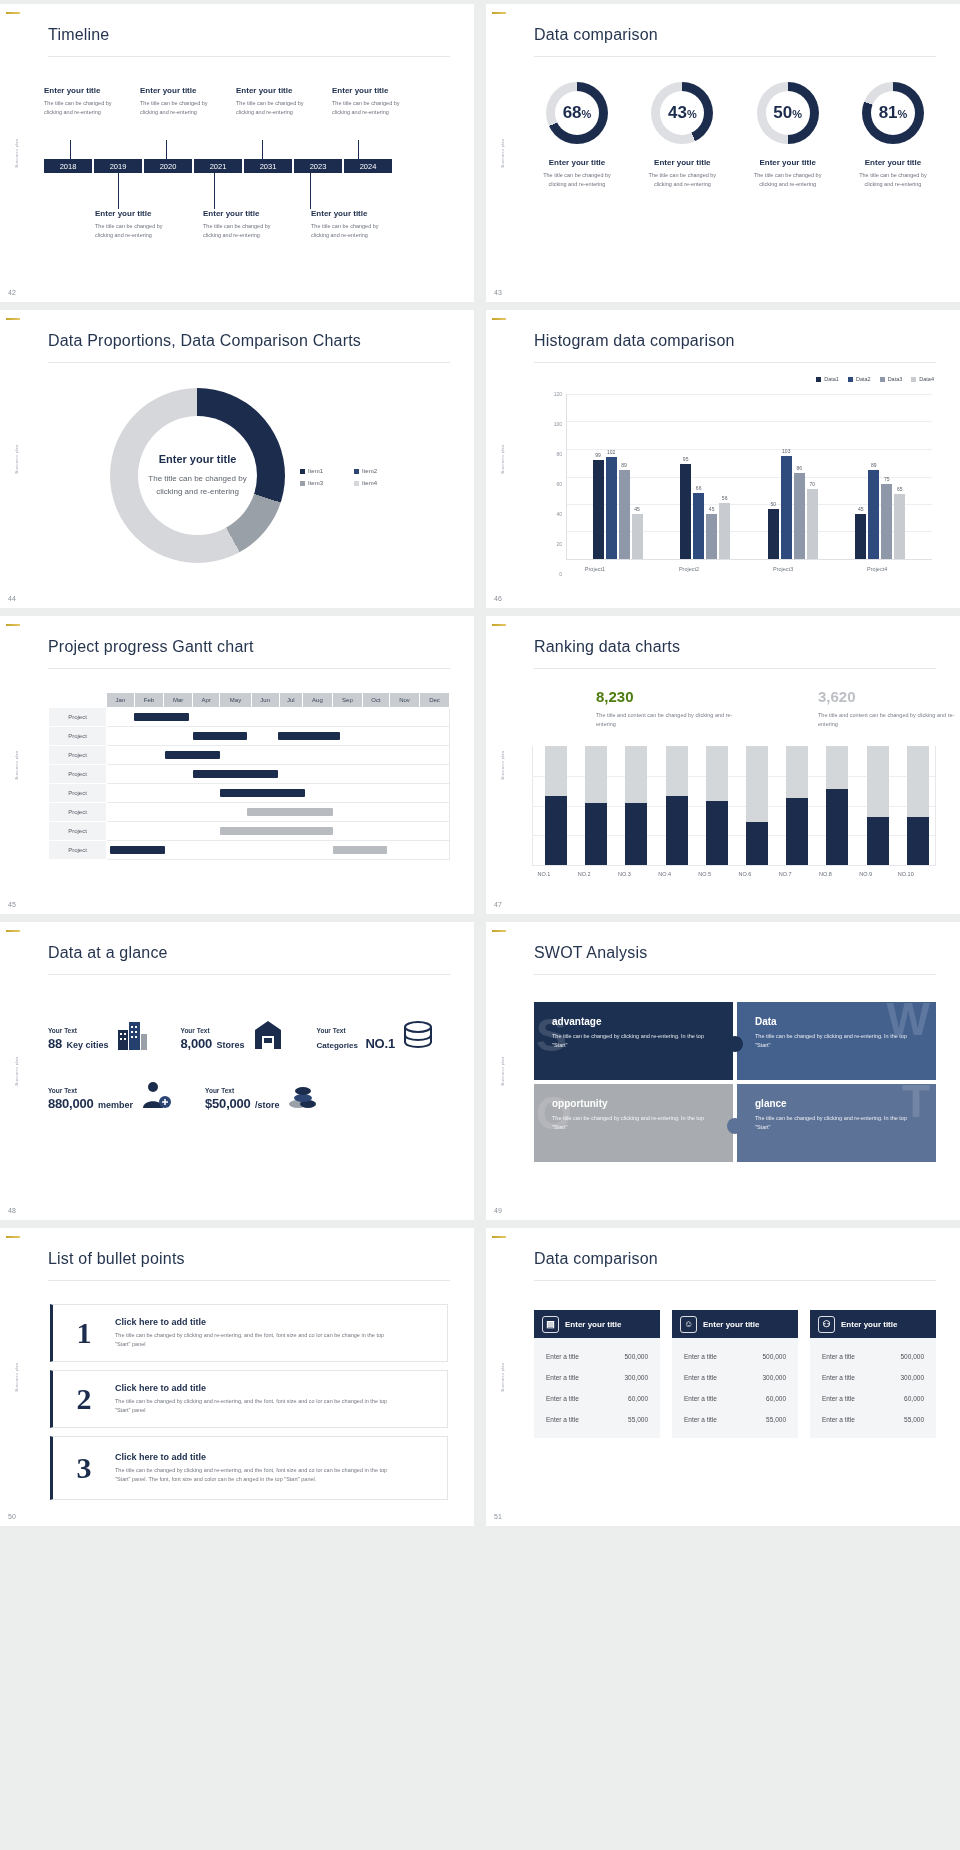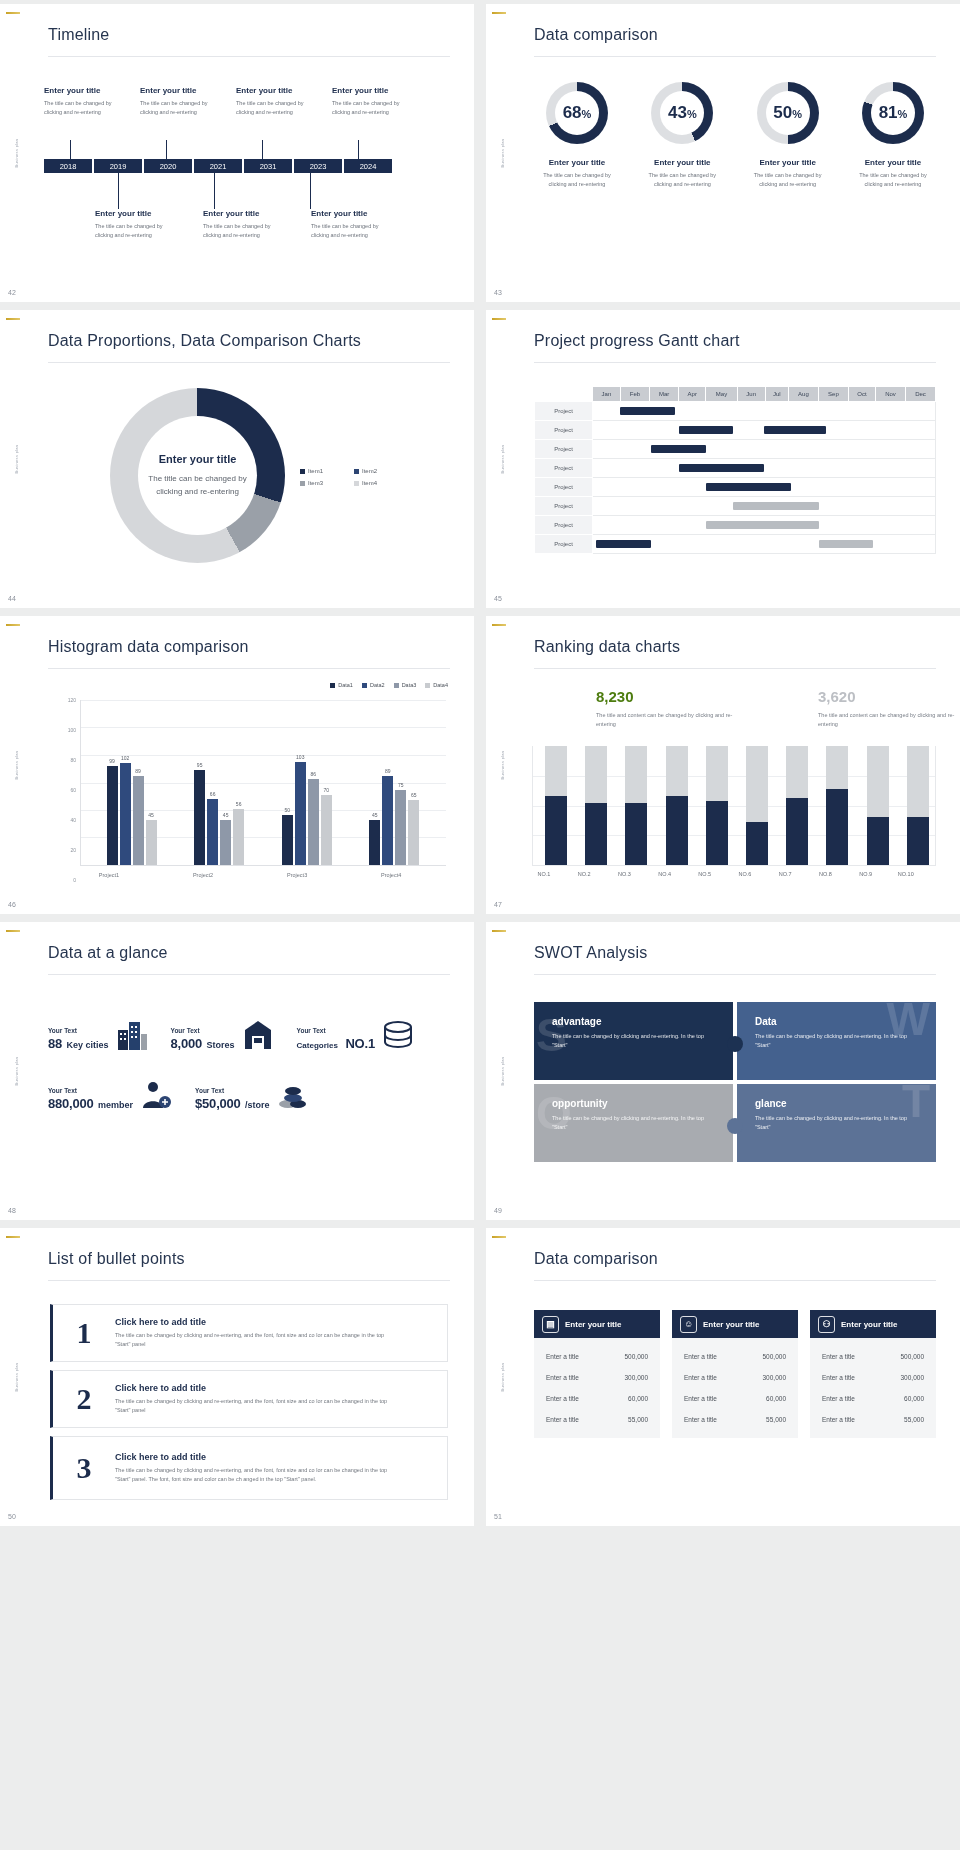--- a/index.html
+++ b/index.html
@@ -105,21 +105,21 @@
   .rank-head .num { font-size:15px; font-weight:bold; }
   .rank-head p { margin:6px 0 0; font-size:5.5px; line-height:1.6; color:#777d86; width:150px;}
   .rankplot { position:absolute; left:46px; right:24px; top:130px; height:120px; border:1px solid #e6e8eb; border-top:none;}
   .rankplot .rline { position:absolute; left:0; right:0; height:1px; background:#eceef1;}
   .rcol { position:absolute; bottom:0; width:22px; background:#d4d7da;}
   .rfill { position:absolute; bottom:0; left:0; right:0; background:#1c2c4c;}
   .rlab { position:absolute; bottom:-12px; width:30px; text-align:center; font-size:5.5px; color:#666c75;}
 
   
   .glance { position:absolute; top:96px; left:48px; right:24px;}
-  .grow { display:flex; gap:22px; margin-bottom:26px;}
+  .grow { display:flex; gap:32px; margin-bottom:26px;}
   .gitem { display:flex; align-items:flex-end; gap:6px; }
   .gitem .txt small { display:block; font-size:6.5px; color:#2b3a54; font-weight:bold;}
   .gitem .txt b { font-size:13px; letter-spacing:-.2px;}
   .gitem .txt span { font-size:9px; font-weight:bold;}
 
   
   .swot { position:absolute; top:80px; left:48px; right:24px; height:160px; display:grid; grid-template-columns:1fr 1fr; grid-template-rows:1fr 1fr; gap:4px;}
   .sq { position:relative; padding:14px 14px 0 18px; overflow:hidden; color:#fff;}
   .sq .ghost { position:absolute; right:6px; top:-6px; font-size:46px; font-weight:bold; color:rgba(255,255,255,.14); line-height:1;}
   .sq h4 { margin:0 0 5px; font-size:10px;}
@@ -283,20 +283,130 @@
       <div>
           <i style="background:#9aa0a8"></i>
           <span>Item3</span>
         </div>
       <div>
           <i style="background:#d5d7da"></i>
           <span>Item4</span>
         </div>
     </div>
     <div class="pgnum">44</div>
+  </div>
+
+  <div class="slide">
+    <div class="sidebar">
+      <div class="tick"></div>
+      <div class="vtext">Business plan</div>
+    </div>
+    <div class="title">Histogram data comparison</div>
+    <div class="rule"></div>
+
+    <div class="hlegend">
+      <div>
+          <i style="background:#1c2c4c"></i>
+          <span>Data1</span>
+        </div>
+      <div>
+          <i style="background:#2f4a7d"></i>
+          <span>Data2</span>
+        </div>
+      <div>
+          <i style="background:#8e98a8"></i>
+          <span>Data3</span>
+        </div>
+      <div>
+          <i style="background:#c8cbcf"></i>
+          <span>Data4</span>
+        </div>
+    </div>
+
+    <div class="hist">
+      <div class="axisY">
+        <span style="top:100%">0</span>
+        <span style="top:83.3%">20</span>
+        <span style="top:66.6%">40</span>
+        <span style="top:50%">60</span>
+        <span style="top:33.3%">80</span>
+        <span style="top:16.6%">100</span>
+        <span style="top:0%">120</span>
+      </div>
+      <div class="plot">
+        <div class="grid" style="top:0%"></div>
+        <div class="grid" style="top:16.6%"></div>
+        <div class="grid" style="top:33.3%"></div>
+        <div class="grid" style="top:50%"></div>
+        <div class="grid" style="top:66.6%"></div>
+        <div class="grid" style="top:83.3%"></div>
+
+        <div class="group" style="left:7%;">
+          <div class="bar" style="height:99px;background:#1c2c4c">
+              <em>99</em>
+            </div>
+          <div class="bar" style="height:102px;background:#2f4a7d">
+              <em>102</em>
+            </div>
+          <div class="bar" style="height:89px;background:#8e98a8">
+              <em>89</em>
+            </div>
+          <div class="bar" style="height:45px;background:#c8cbcf">
+              <em>45</em>
+            </div>
+        </div>
+        <div class="group" style="left:31%;">
+          <div class="bar" style="height:95px;background:#1c2c4c">
+              <em>95</em>
+            </div>
+          <div class="bar" style="height:66px;background:#2f4a7d">
+              <em>66</em>
+            </div>
+          <div class="bar" style="height:45px;background:#8e98a8">
+              <em>45</em>
+            </div>
+          <div class="bar" style="height:56px;background:#c8cbcf">
+              <em>56</em>
+            </div>
+        </div>
+        <div class="group" style="left:55%;">
+          <div class="bar" style="height:50px;background:#1c2c4c">
+              <em>50</em>
+            </div>
+          <div class="bar" style="height:103px;background:#2f4a7d">
+              <em>103</em>
+            </div>
+          <div class="bar" style="height:86px;background:#8e98a8">
+              <em>86</em>
+            </div>
+          <div class="bar" style="height:70px;background:#c8cbcf">
+              <em>70</em>
+            </div>
+        </div>
+        <div class="group" style="left:79%;">
+          <div class="bar" style="height:45px;background:#1c2c4c">
+              <em>45</em>
+            </div>
+          <div class="bar" style="height:89px;background:#2f4a7d">
+              <em>89</em>
+            </div>
+          <div class="bar" style="height:75px;background:#8e98a8">
+              <em>75</em>
+            </div>
+          <div class="bar" style="height:65px;background:#c8cbcf">
+              <em>65</em>
+            </div>
+        </div>
+      </div>
+      <div class="xlab" style="left:13%">Project1</div>
+      <div class="xlab" style="left:37%">Project2</div>
+      <div class="xlab" style="left:61%">Project3</div>
+      <div class="xlab" style="left:85%">Project4</div>
+    </div>
+    <div class="pgnum">46</div>
   </div>
 
   <div class="slide">
     <div class="sidebar">
       <div class="tick"></div>
       <div class="vtext">Business plan</div>
     </div>
     <div class="title">Project progress Gantt chart</div>
     <div class="rule"></div>
 
@@ -374,130 +484,20 @@
       </table>
     </div>
     <div class="pgnum">45</div>
   </div>
 
   <div class="slide">
     <div class="sidebar">
       <div class="tick"></div>
       <div class="vtext">Business plan</div>
     </div>
-    <div class="title">Histogram data comparison</div>
-    <div class="rule"></div>
-
-    <div class="hlegend">
-      <div>
-          <i style="background:#1c2c4c"></i>
-          <span>Data1</span>
-        </div>
-      <div>
-          <i style="background:#2f4a7d"></i>
-          <span>Data2</span>
-        </div>
-      <div>
-          <i style="background:#8e98a8"></i>
-          <span>Data3</span>
-        </div>
-      <div>
-          <i style="background:#c8cbcf"></i>
-          <span>Data4</span>
-        </div>
-    </div>
-
-    <div class="hist">
-      <div class="axisY">
-        <span style="top:100%">0</span>
-        <span style="top:83.3%">20</span>
-        <span style="top:66.6%">40</span>
-        <span style="top:50%">60</span>
-        <span style="top:33.3%">80</span>
-        <span style="top:16.6%">100</span>
-        <span style="top:0%">120</span>
-      </div>
-      <div class="plot">
-        <div class="grid" style="top:0%"></div>
-        <div class="grid" style="top:16.6%"></div>
-        <div class="grid" style="top:33.3%"></div>
-        <div class="grid" style="top:50%"></div>
-        <div class="grid" style="top:66.6%"></div>
-        <div class="grid" style="top:83.3%"></div>
-
-        <div class="group" style="left:7%;">
-          <div class="bar" style="height:99px;background:#1c2c4c">
-              <em>99</em>
-            </div>
-          <div class="bar" style="height:102px;background:#2f4a7d">
-              <em>102</em>
-            </div>
-          <div class="bar" style="height:89px;background:#8e98a8">
-              <em>89</em>
-            </div>
-          <div class="bar" style="height:45px;background:#c8cbcf">
-              <em>45</em>
-            </div>
-        </div>
-        <div class="group" style="left:31%;">
-          <div class="bar" style="height:95px;background:#1c2c4c">
-              <em>95</em>
-            </div>
-          <div class="bar" style="height:66px;background:#2f4a7d">
-              <em>66</em>
-            </div>
-          <div class="bar" style="height:45px;background:#8e98a8">
-              <em>45</em>
-            </div>
-          <div class="bar" style="height:56px;background:#c8cbcf">
-              <em>56</em>
-            </div>
-        </div>
-        <div class="group" style="left:55%;">
-          <div class="bar" style="height:50px;background:#1c2c4c">
-              <em>50</em>
-            </div>
-          <div class="bar" style="height:103px;background:#2f4a7d">
-              <em>103</em>
-            </div>
-          <div class="bar" style="height:86px;background:#8e98a8">
-              <em>86</em>
-            </div>
-          <div class="bar" style="height:70px;background:#c8cbcf">
-              <em>70</em>
-            </div>
-        </div>
-        <div class="group" style="left:79%;">
-          <div class="bar" style="height:45px;background:#1c2c4c">
-              <em>45</em>
-            </div>
-          <div class="bar" style="height:89px;background:#2f4a7d">
-              <em>89</em>
-            </div>
-          <div class="bar" style="height:75px;background:#8e98a8">
-              <em>75</em>
-            </div>
-          <div class="bar" style="height:65px;background:#c8cbcf">
-              <em>65</em>
-            </div>
-        </div>
-      </div>
-      <div class="xlab" style="left:13%">Project1</div>
-      <div class="xlab" style="left:37%">Project2</div>
-      <div class="xlab" style="left:61%">Project3</div>
-      <div class="xlab" style="left:85%">Project4</div>
-    </div>
-    <div class="pgnum">46</div>
-  </div>
-
-  <div class="slide">
-    <div class="sidebar">
-      <div class="tick"></div>
-      <div class="vtext">Business plan</div>
-    </div>
     <div class="title">Ranking data charts</div>
     <div class="rule"></div>
 
     <div class="rank-head">
       <div>
         <div class="num" style="color:#4d7c0f">8,230</div>
         <p>The title and content can be changed by clicking and re-entering</p>
       </div>
       <div>
         <div class="num" style="color:#bcbfc4">3,620</div>

